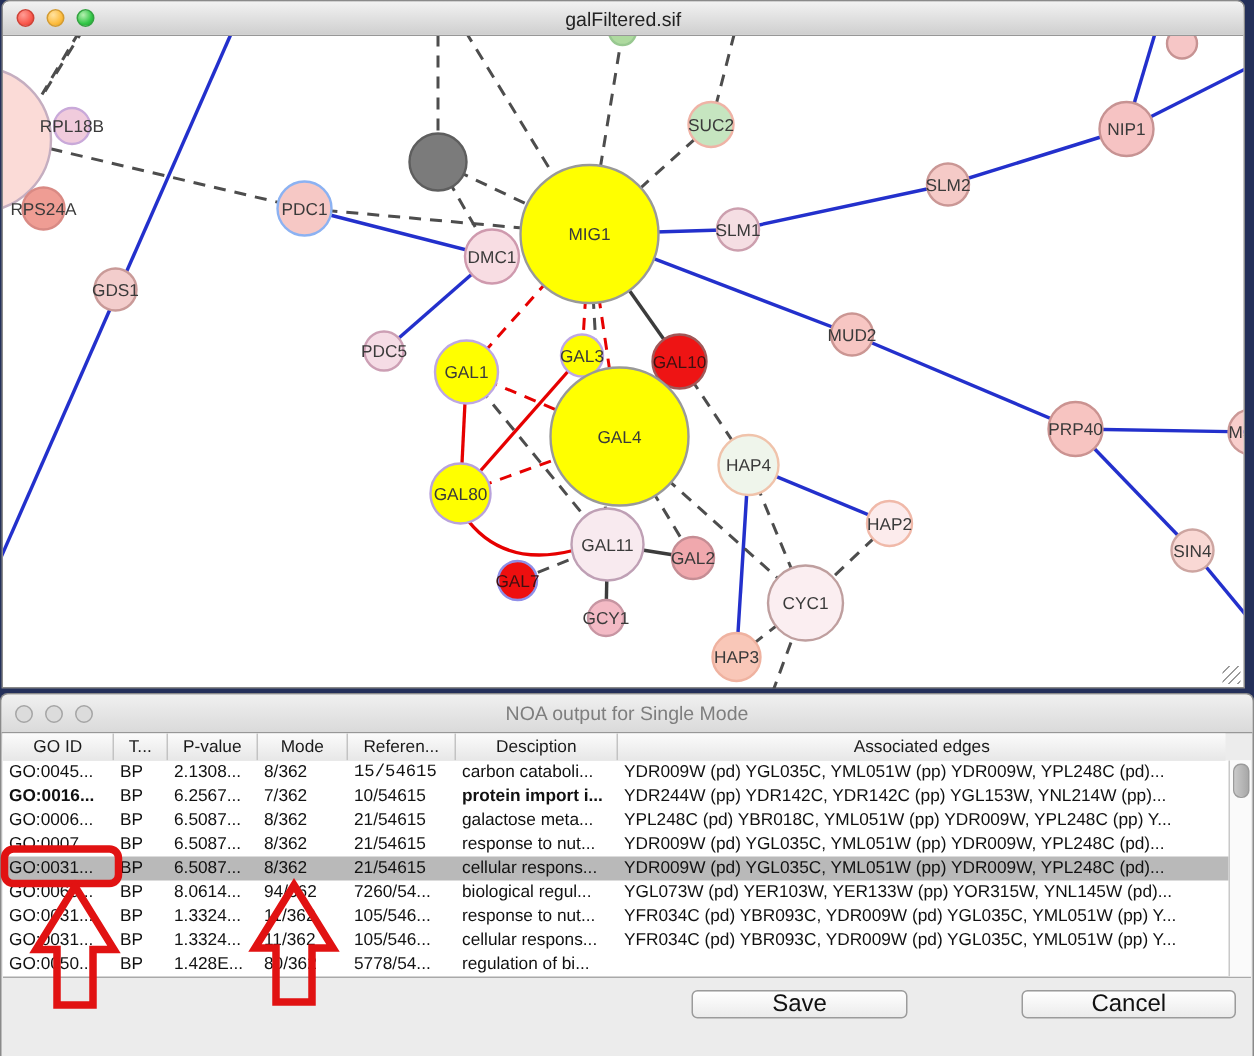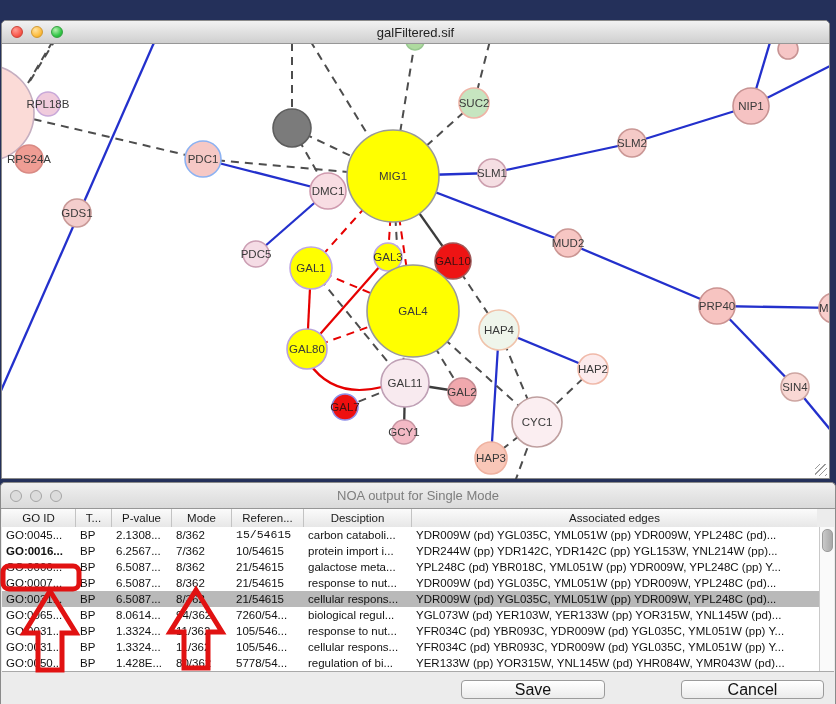--- a/index.html
+++ b/index.html
@@ -1,18 +1,18 @@
 <!DOCTYPE html>
 <html><head>
 <meta charset="utf-8">
 <style>
   html,body{margin:0;padding:0;}
   body{width:836px;height:704px;overflow:hidden;background:#24305a;
        font-family:"Liberation Sans",sans-serif;position:relative;}
-  .window{position:absolute;box-sizing:border-box;border:1px solid #8a8a8a;margin-top:20px;}
+  .window{position:absolute;box-sizing:border-box;border:1px solid #8a8a8a;}
   #graph-window{left:1px;top:0;width:829px;height:459px;background:#fff;border-radius:5px 5px 0 0;}
   #noa-window{left:0;top:462px;width:836px;height:242px;background:#ececec;border-radius:5px 5px 0 0;border-bottom:none;}
   .titlebar{position:relative;height:22px;background:linear-gradient(#f2f2f2,#cfcfcf);
             border-bottom:1px solid #979797;border-radius:5px 5px 0 0;}
   #noa-window .titlebar{height:25px;background:linear-gradient(#f0f0f0,#dadada);}
   .title{position:absolute;left:0;right:0;top:0;bottom:0;display:flex;align-items:center;justify-content:center;
          font-size:13px;color:#222;}
   #noa-window .title{color:#7e7e7e;}
   .lights{position:absolute;left:9px;top:0;bottom:0;display:flex;align-items:center;gap:8px;}
   .light{width:12px;height:12px;border-radius:50%;box-sizing:border-box;}
@@ -198,21 +198,21 @@
         <div class="tcell" style="width: 72px; font-family: Liberation Mono, monospace;">15/54615</div>
         <div class="tcell" style="width: 108px;">carbon cataboli...</div>
         <div class="tcell">YDR009W (pd) YGL035C, YML051W (pp) YDR009W, YPL248C (pd)...</div>
       </div>
       <div class="trow">
         <div class="tcell" style="width: 74px; font-weight: bold;">GO:0016...</div>
         <div class="tcell" style="width: 36px;">BP</div>
         <div class="tcell" style="width: 60px;">6.2567...</div>
         <div class="tcell" style="width: 60px;">7/362</div>
         <div class="tcell" style="width: 72px;">10/54615</div>
-        <div class="tcell" style="width: 108px;">protein import i...</div>
+        <div class="tcell" style="width: 108px; font-weight: bold;">protein import i...</div>
         <div class="tcell">YDR244W (pp) YDR142C, YDR142C (pp) YGL153W, YNL214W (pp)...</div>
       </div>
       <div class="trow">
         <div class="tcell" style="width: 74px;">GO:0006...</div>
         <div class="tcell" style="width: 36px;">BP</div>
         <div class="tcell" style="width: 60px;">6.5087...</div>
         <div class="tcell" style="width: 60px;">8/362</div>
         <div class="tcell" style="width: 72px;">21/54615</div>
         <div class="tcell" style="width: 108px;">galactose meta...</div>
         <div class="tcell">YPL248C (pd) YBR018C, YML051W (pp) YDR009W, YPL248C (pp) Y...</div>
@@ -262,21 +262,20 @@
         <div class="tcell" style="width: 108px;">cellular respons...</div>
         <div class="tcell">YFR034C (pd) YBR093C, YDR009W (pd) YGL035C, YML051W (pp) Y...</div>
       </div>
       <div class="trow">
         <div class="tcell" style="width: 74px;">GO:0050...</div>
         <div class="tcell" style="width: 36px;">BP</div>
         <div class="tcell" style="width: 60px;">1.428E...</div>
         <div class="tcell" style="width: 60px;">80/362</div>
         <div class="tcell" style="width: 72px;">5778/54...</div>
         <div class="tcell" style="width: 108px;">regulation of bi...</div>
-        <div class="tcell">YER133W (pp) YOR315W, YNL145W (pd) YHR084W, YMR043W (pd)...</div>
       </div>
     </div>
   <div id="vscrollbar">
     <div id="vthumb"></div>
   </div>
   <div class="btn" id="save-btn">Save</div>
   <div class="btn" id="cancel-btn">Cancel</div>
 </div>
 
 <svg id="annotations" viewBox="0 0 836 704">

